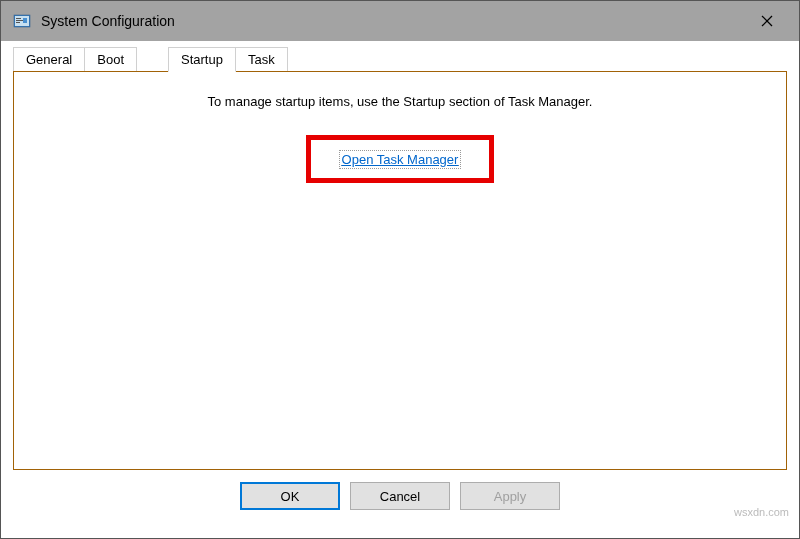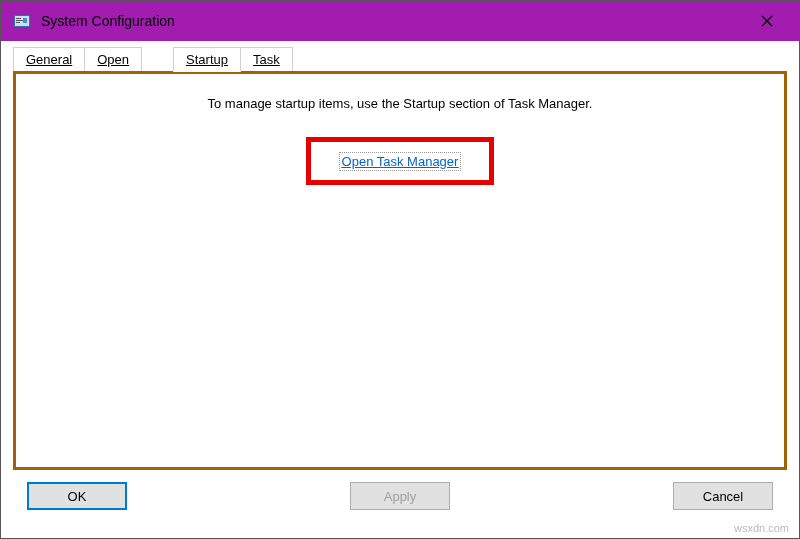--- a/index.html
+++ b/index.html
@@ -13,21 +13,21 @@
       position: relative;
       display: flex;
       flex-direction: column;
     }
     
     .titlebar {
       height: 40px;
       display: flex;
       align-items: center;
       padding: 0 12px;
-      background: #a21caf;
+      background: #a3a3a3;
     }
     
     .app-icon {
       width: 18px;
       height: 18px;
       margin-right: 10px;
       display: flex;
       align-items: center;
       justify-content: center;
     }
@@ -63,33 +63,32 @@
     
     .tab {
       padding: 4px 12px;
       font-size: 13px;
       border: 1px solid #d0d0d0;
       border-bottom: none;
       background: #fff;
       cursor: pointer;
       margin-right: -1px;
       position: relative;
-      text-decoration: underline;
     }
     
     .tab.active {
       background: #fff;
       border-bottom: 1px solid #fff;
       margin-bottom: -1px;
       z-index: 2;
       margin-left: 32px;
     }
     
     .tab-content {
-      border: 3px solid #a16207;
+      border: 1px solid #a16207;
       flex: 1;
       background: #fff;
       padding: 20px;
       display: flex;
       flex-direction: column;
       align-items: center;
     }
     
     .instruction {
       font-size: 13px;
@@ -110,22 +109,22 @@
       font-size: 13px;
       text-decoration: underline;
       cursor: pointer;
       outline: 1px dotted #999;
       outline-offset: 1px;
       padding: 0 1px;
     }
     
     .button-bar {
       display: flex;
-      justify-content: space-between;
-      gap: 24px;
+      justify-content: center;
+      gap: 10px;
       padding: 12px 14px 16px 14px;
     }
     
     .btn {
       width: 100px;
       height: 28px;
       font-size: 13px;
       border: 1px solid #adadad;
       background: #e1e1e1;
       cursor: pointer;
@@ -139,21 +138,21 @@
       background: #e1e1e1;
     }
     
     .btn.disabled {
       color: #a0a0a0;
       cursor: default;
     }
     
     .watermark {
       position: absolute;
-      bottom: 4px;
+      bottom: 20px;
       right: 10px;
       font-size: 11px;
       color: #bbb;
     }
   </style>
 </head>
 <body>
 
 <div class="window">
 
@@ -173,33 +172,33 @@
       <svg width="12" height="12" viewBox="0 0 12 12">
         <line x1="1" y1="1" x2="11" y2="11" stroke="#000" stroke-width="1.2"></line>
         <line x1="11" y1="1" x2="1" y2="11" stroke="#000" stroke-width="1.2"></line>
       </svg>
     </div>
   </div>
 
   <div class="dialog-body">
     <div class="tabs">
       <div class="tab">General</div>
-      <div class="tab">Open</div>
+      <div class="tab">Boot</div>
       <div class="tab active">Startup</div>
       <div class="tab">Task</div>
     </div>
 
     <div class="tab-content">
       <div class="instruction">To manage startup items, use the Startup section of Task Manager.</div>
       <div class="highlight-box">
         <span class="link-btn">Open Task Manager</span>
       </div>
     </div>
 
     <div class="button-bar">
       <div class="btn default">OK</div>
+      <div class="btn">Cancel</div>
       <div class="btn disabled">Apply</div>
-      <div class="btn">Cancel</div>
     </div>
   </div>
 
   <div class="watermark">wsxdn.com</div>
 </div>
 
 </body></html>

